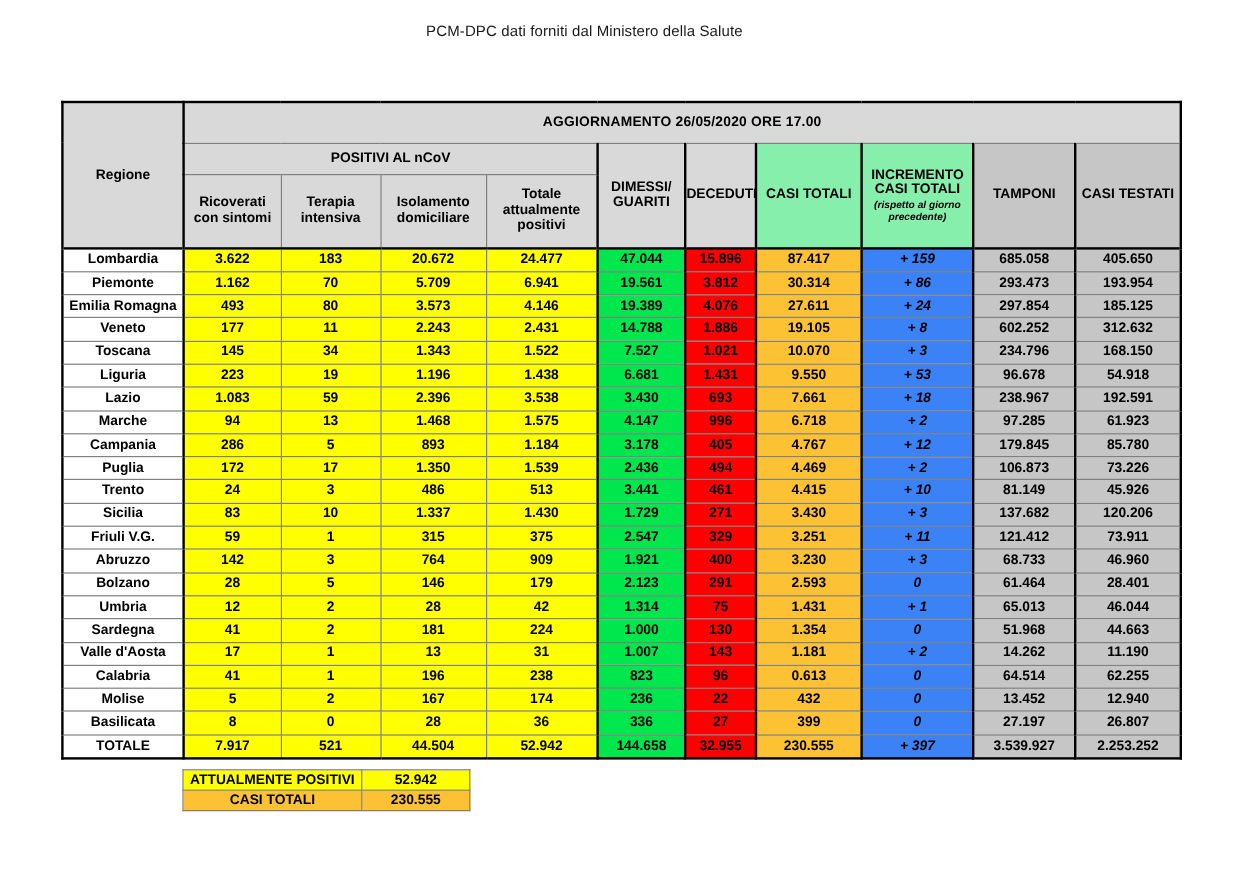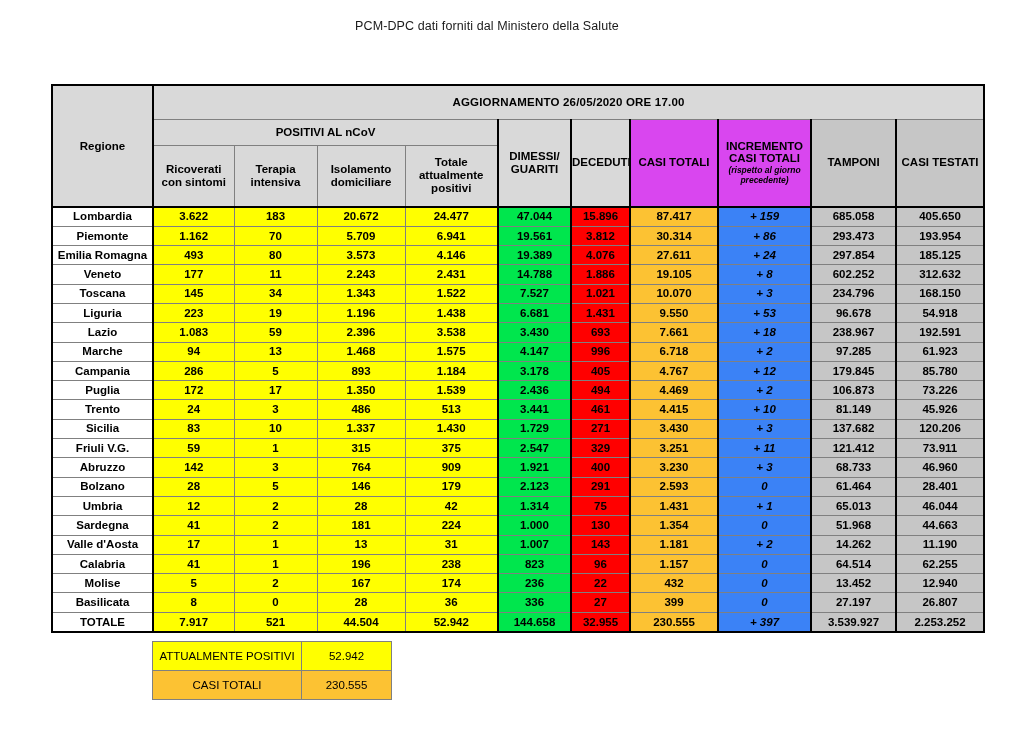--- a/index.html
+++ b/index.html
@@ -86,21 +86,21 @@
   }
   th.hdr-sub {
     background: #d9d9d9;
     height: 62px;
     font-size: 11px;
   }
   th.hdr-tamponi {
     background: #c6c6c6;
   }
   th.hdr-orange {
-    background: #d946ef;
+    background: #86efac;
   }
   th.hdr-inc .small-it {
     display: block;
     font-size: 8.5px;
     font-style: italic;
     font-weight: bold;
     line-height: 1.15;
     margin-top: 1px;
   }
 
@@ -126,23 +126,23 @@
     width: 239px;
   }
   table.summary {
     border-collapse: collapse;
     table-layout: fixed;
     width: 239px;
   }
   table.summary td {
     border: 1px solid #808080;
     font-size: 11.5px;
-    font-weight: normal;
+    font-weight: bold;
     text-align: center;
-    height: 29px;
+    height: 17px;
     padding: 0;
     box-sizing: border-box;
   }
   table.summary td.lbl { width: 149px; }
   table.summary td.val { width: 90px; }
   .s-yellow { background: #ffff00; }
   .s-green  { background: #00e64d; }
   .s-red    { background: #ff0000; }
   .s-orange { background: #fcc233; }
 </style>
@@ -443,21 +443,21 @@
           <td class="c-gray frame-right">11.190</td>
         </tr>
         <tr class="datarow">
           <td class="c-region frame-left sep-right">Calabria</td>
           <td class="c-yellow ">41</td>
           <td class="c-yellow ">1</td>
           <td class="c-yellow ">196</td>
           <td class="c-yellow-b sep-right">238</td>
           <td class="c-green sep-right">823</td>
           <td class="c-red sep-right">96</td>
-          <td class="c-orange sep-right">1.157</td>
+          <td class="c-orange sep-right">0.613</td>
           <td class="c-inc sep-right">0</td>
           <td class="c-gray sep-right">64.514</td>
           <td class="c-gray frame-right">62.255</td>
         </tr>
         <tr class="datarow">
           <td class="c-region frame-left sep-right">Molise</td>
           <td class="c-yellow ">5</td>
           <td class="c-yellow ">2</td>
           <td class="c-yellow ">167</td>
           <td class="c-yellow-b sep-right">174</td>

